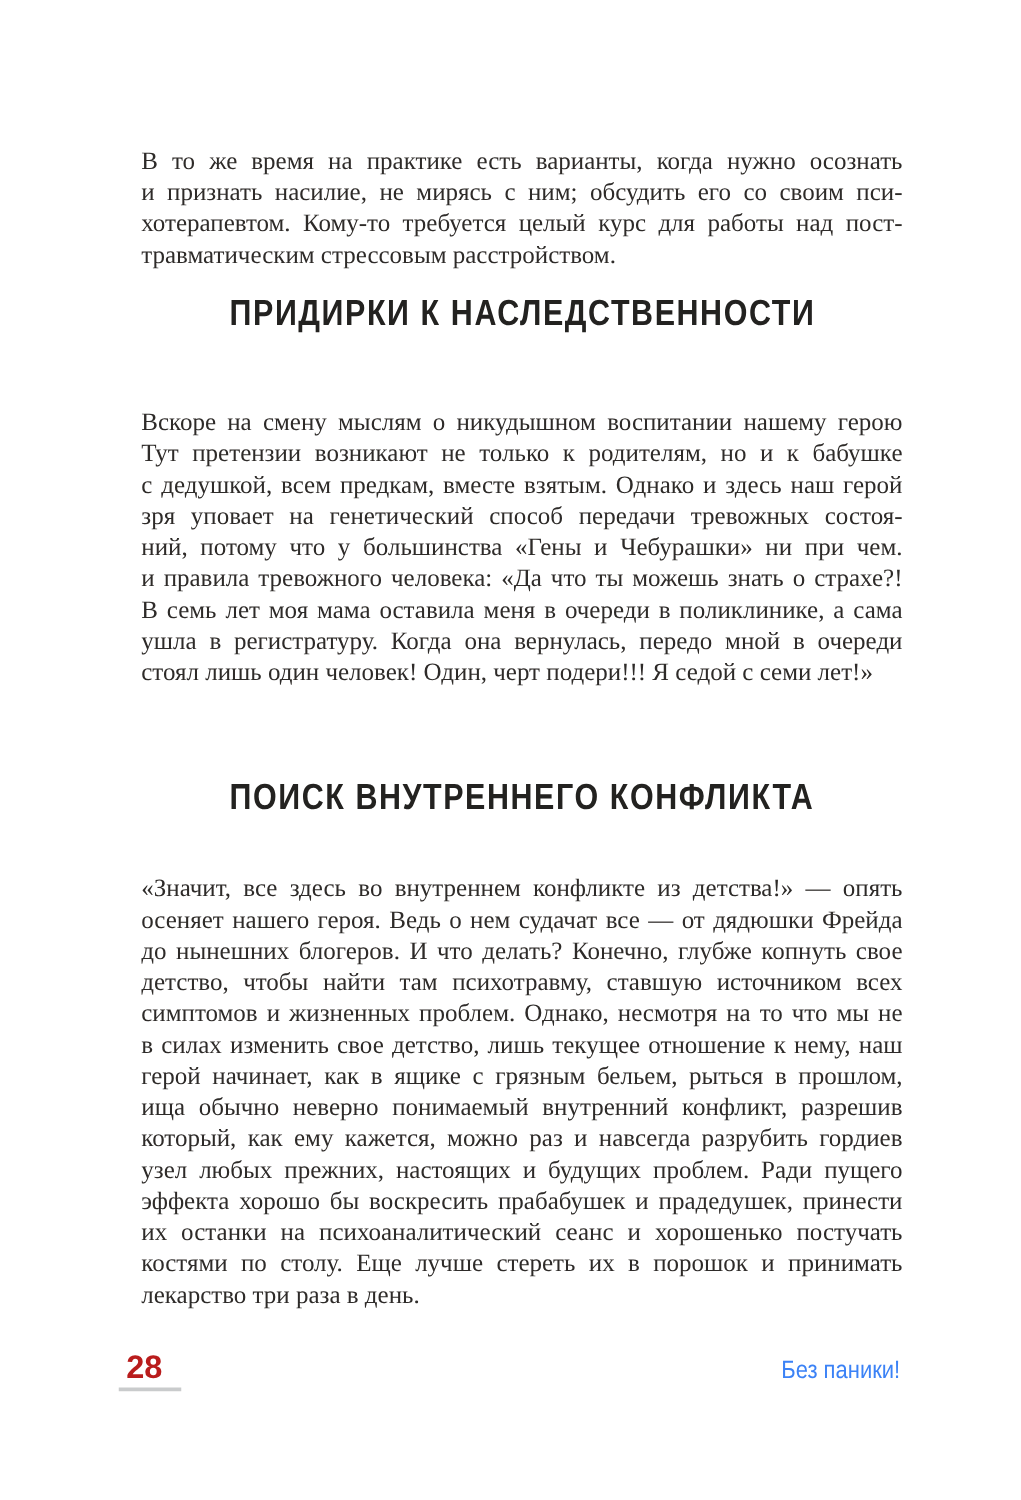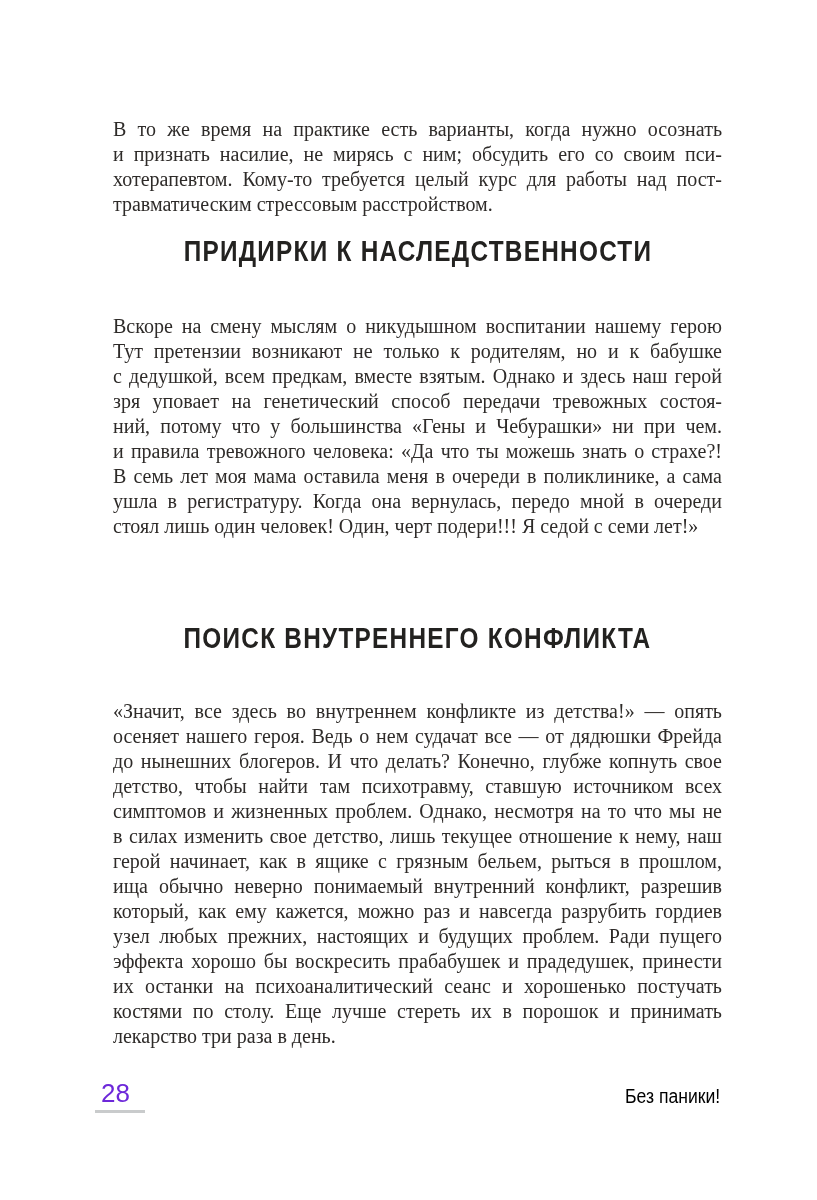--- a/index.html
+++ b/index.html
@@ -44,41 +44,41 @@
     display: inline-block;
     transform: scaleX(0.84);
     transform-origin: 50% 50%;
     letter-spacing: 1.5px;
   }
   .page-number {
     position: absolute;
     left: 101px;
     top: 1079px;
     font-family: "Liberation Sans", sans-serif;
-    font-weight: 400;
+    font-weight: 700;
     font-size: 26px;
     line-height: 28px;
-    color: #6d28d9;
+    color: #b91c1c;
   }
   .page-number-rule {
     position: absolute;
     left: 95px;
     top: 1110px;
     width: 50px;
     height: 3px;
     background: #c9cbcc;
   }
   .running-title {
     position: absolute;
     right: 97px;
     top: 1083px;
     font-family: "Liberation Sans", sans-serif;
     font-size: 20px;
     line-height: 26px;
-    color: #000000;
+    color: #3b82f6;
     white-space: nowrap;
   }
   .running-title .hinner {
     display: inline-block;
     transform: scaleX(0.88);
     transform-origin: 100% 50%;
   }
 </style>
 </head>
 <body>
@@ -88,21 +88,21 @@
 
     <div class="para" style="top:99px">
       <div class="jline">В то же время на практике есть варианты, когда нужно осознать</div>
       <div class="jline">и признать насилие, не мирясь с ним; обсудить его со своим пси-</div>
       <div class="jline">хотерапевтом. Кому-то требуется целый курс для работы над пост-</div>
       <div class="jline last">травматическим стрессовым расстройством.</div>
     </div>
 
     <h2 class="heading" style="top:236px"><span class="hinner">ПРИДИРКИ К НАСЛЕДСТВЕННОСТИ</span></h2>
 
-    <div class="para" style="top:296px">
+    <div class="para" style="top:308px">
       <div class="jline">Вскоре на смену мыслям о никудышном воспитании нашему герою</div>
       <div class="jline">Тут претензии возникают не только к родителям, но и к бабушке</div>
       <div class="jline">с дедушкой, всем предкам, вместе взятым. Однако и здесь наш герой</div>
       <div class="jline">зря уповает на генетический способ передачи тревожных состоя-</div>
       <div class="jline">ний, потому что у большинства «Гены и Чебурашки» ни при чем.</div>
       <div class="jline">и правила тревожного человека: «Да что ты можешь знать о страхе?!</div>
       <div class="jline">В семь лет моя мама оставила меня в очереди в поликлинике, а сама</div>
       <div class="jline">ушла в регистратуру. Когда она вернулась, передо мной в очереди</div>
       <div class="jline last">стоял лишь один человек! Один, черт подери!!! Я седой с семи лет!»</div>
     </div>

